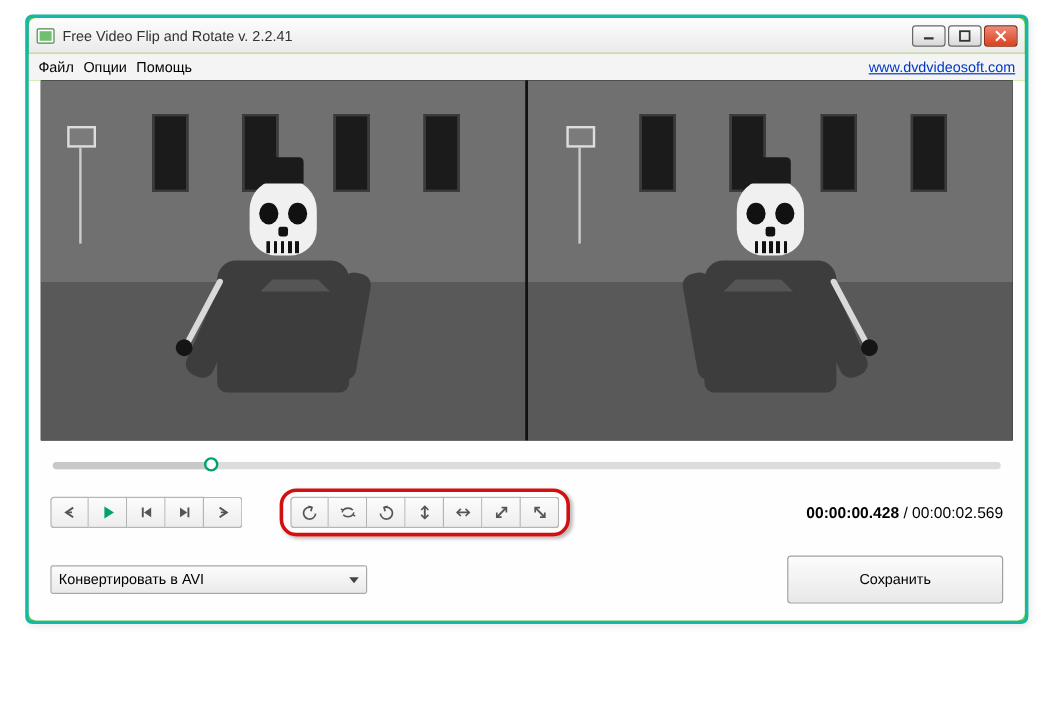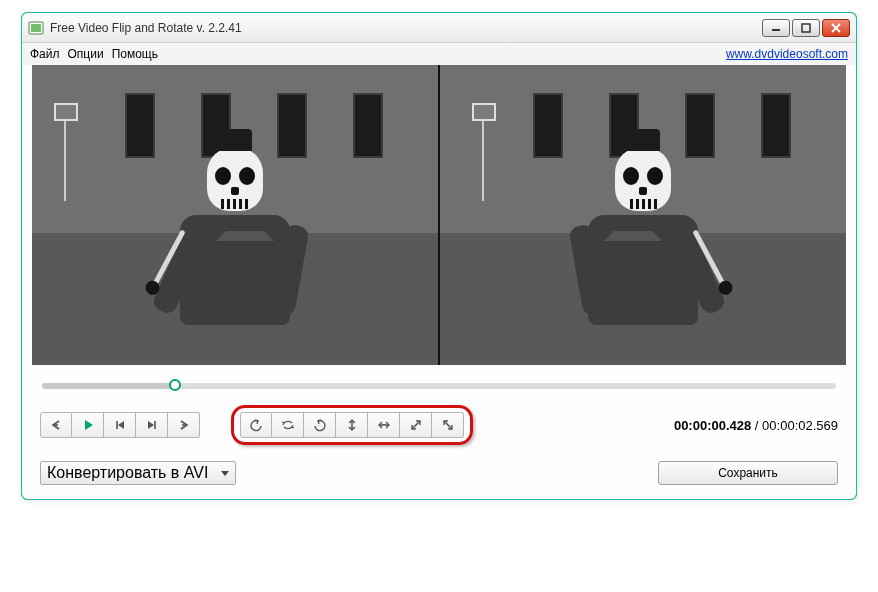--- a/index.html
+++ b/index.html
@@ -1,17 +1,17 @@
 <!DOCTYPE html>
 <html><head>
 <meta charset="utf-8">
 <style>
 * { box-sizing: border-box; margin: 0; padding: 0; }
 body { font-family: "Segoe UI", Tahoma, sans-serif; font-size: 12px; background: #fff; width: 878px; height: 592px; }
-.window { width: 836px; margin: 12px auto; border: 1px solid #14b8a6; border-radius: 6px; background: #84cc16; box-shadow: 2px 2px 6px rgba(0,0,0,.08); }
+.window { width: 836px; margin: 12px auto; border: 3px solid #14b8a6; border-radius: 6px; background: #84cc16; box-shadow: 2px 2px 6px rgba(0,0,0,.08); }
 .titlebar { height: 30px; background: linear-gradient(#fdfdfd,#eaeaea); border-bottom: 1px solid #cfcfcf; display: flex; align-items: center; padding: 0 6px; border-radius: 6px 6px 0 0; }
 .titlebar .appicon { width: 16px; height: 16px; margin-right: 6px; }
 .titlebar .title { flex: 1; color: #333; font-size: 12px; }
 .winbtns { display: flex; gap: 2px; }
 .winbtn { width: 28px; height: 18px; border: 1px solid #666; border-radius: 3px; display: flex; align-items: center; justify-content: center; background: linear-gradient(#fefefe,#d8d8d8); }
 .winbtn.close { background: linear-gradient(#f08878,#d9411e); border-color: #8a2a12; }
 .winbtn svg { width: 10px; height: 10px; }
 .menubar { height: 22px; display: flex; align-items: center; padding: 0 8px; background: #f4f4f4; gap: 8px; }
 .menubar .menu-item { cursor: default; }
 .menubar .spacer { flex: 1; }
@@ -53,23 +53,23 @@
 .btn { width: 32px; height: 26px; border: 1px solid #b4b4b4; background: linear-gradient(#fcfcfc,#ededed); display: flex; align-items: center; justify-content: center; cursor: pointer; }
 .btn + .btn { border-left: none; }
 .btn:first-child { border-radius: 3px 0 0 3px; }
 .btn:last-child { border-radius: 0 3px 3px 0; }
 .btn svg { width: 14px; height: 14px; }
 .transform-wrap { border: 3px solid #d11010; border-radius: 14px; padding: 4px 6px; box-shadow: 2px 2px 3px rgba(0,0,0,.25); }
 .time-display { margin-left: auto; font-size: 13px; }
 .time-display .cur { font-weight: bold; }
 
 .bottom-row { display: flex; align-items: center; padding: 16px 8px 0; }
-.combo { width: 196px; height: 24px; border: 1px solid #a9a9a9; border-radius: 2px; background: linear-gradient(#fcfcfc,#eaeaea); display: flex; align-items: center; padding: 0 6px; font-size: 16px; cursor: pointer; }
+.combo { width: 264px; height: 24px; border: 1px solid #a9a9a9; border-radius: 2px; background: linear-gradient(#fcfcfc,#eaeaea); display: flex; align-items: center; padding: 0 6px; font-size: 12px; cursor: pointer; }
 .combo .arrow { margin-left: auto; border-left: 4px solid transparent; border-right: 4px solid transparent; border-top: 5px solid #444; }
-.save-btn { margin-left: auto; width: 180px; height: 24px; border: 1px solid #a0a0a0; border-radius: 3px; background: linear-gradient(#fcfcfc,#e8e8e8); cursor: pointer; font-size: 12px; }
+.save-btn { margin-left: auto; width: 180px; height: 40px; border: 1px solid #a0a0a0; border-radius: 3px; background: linear-gradient(#fcfcfc,#e8e8e8); cursor: pointer; font-size: 12px; }
 </style>
 </head>
 <body>
 
 <div class="window">
   <div class="titlebar">
     <svg class="appicon" viewBox="0 0 16 16">
         <rect x="1" y="2" width="14" height="12" rx="1" fill="#fff" stroke="#4a8a4a"></rect>
         <rect x="3" y="4" width="10" height="8" fill="#6fbf6f"></rect>
       </svg>

